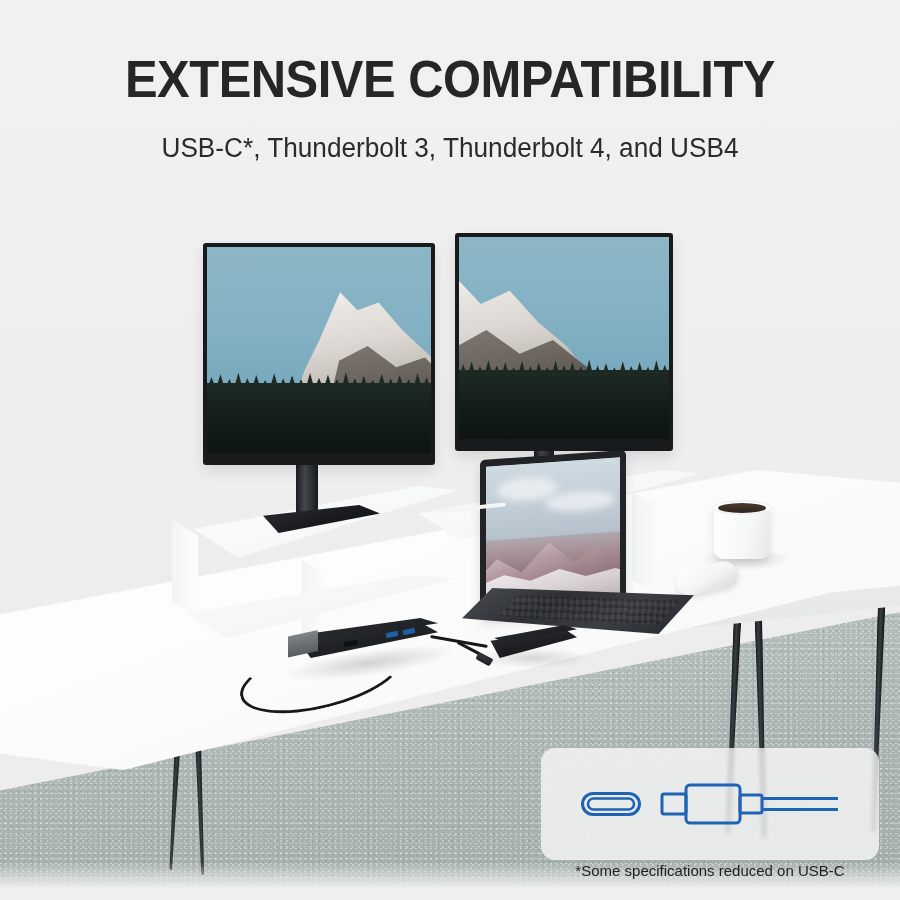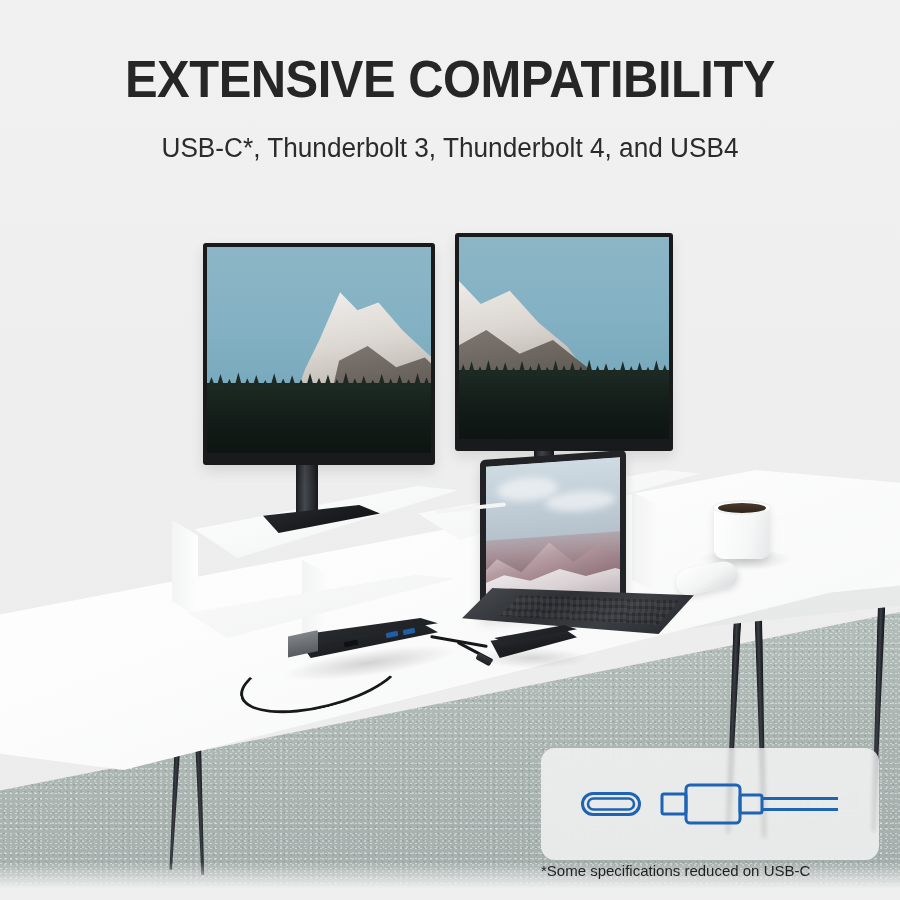--- a/index.html
+++ b/index.html
@@ -195,21 +195,21 @@
     box-shadow:0 3px 6px rgba(0,0,0,.12);}
 
   
   .callout{
     position:absolute;left:541px;top:748px;width:338px;height:112px;
     background:rgba(255,255,255,.72);border-radius:14px;
     backdrop-filter:blur(2px);
     display:flex;align-items:center;justify-content:center;gap:16px;
   }
   .callout-note{
-    position:absolute;left:541px;top:862px;width:338px;text-align:left;
+    position:absolute;left:541px;top:862px;width:338px;text-align:center;
     font-size:15px;color:#1f1f1f;padding-right:4px;
   }
   .usbc-icons{display:flex;align-items:center;gap:18px;}
 
   .shadow-soft{position:absolute;background:radial-gradient(ellipse at center, rgba(0,0,0,.14) 0%, rgba(0,0,0,0) 72%);}
 </style>
 </head>
 <body>
 
 <div class="stage">

